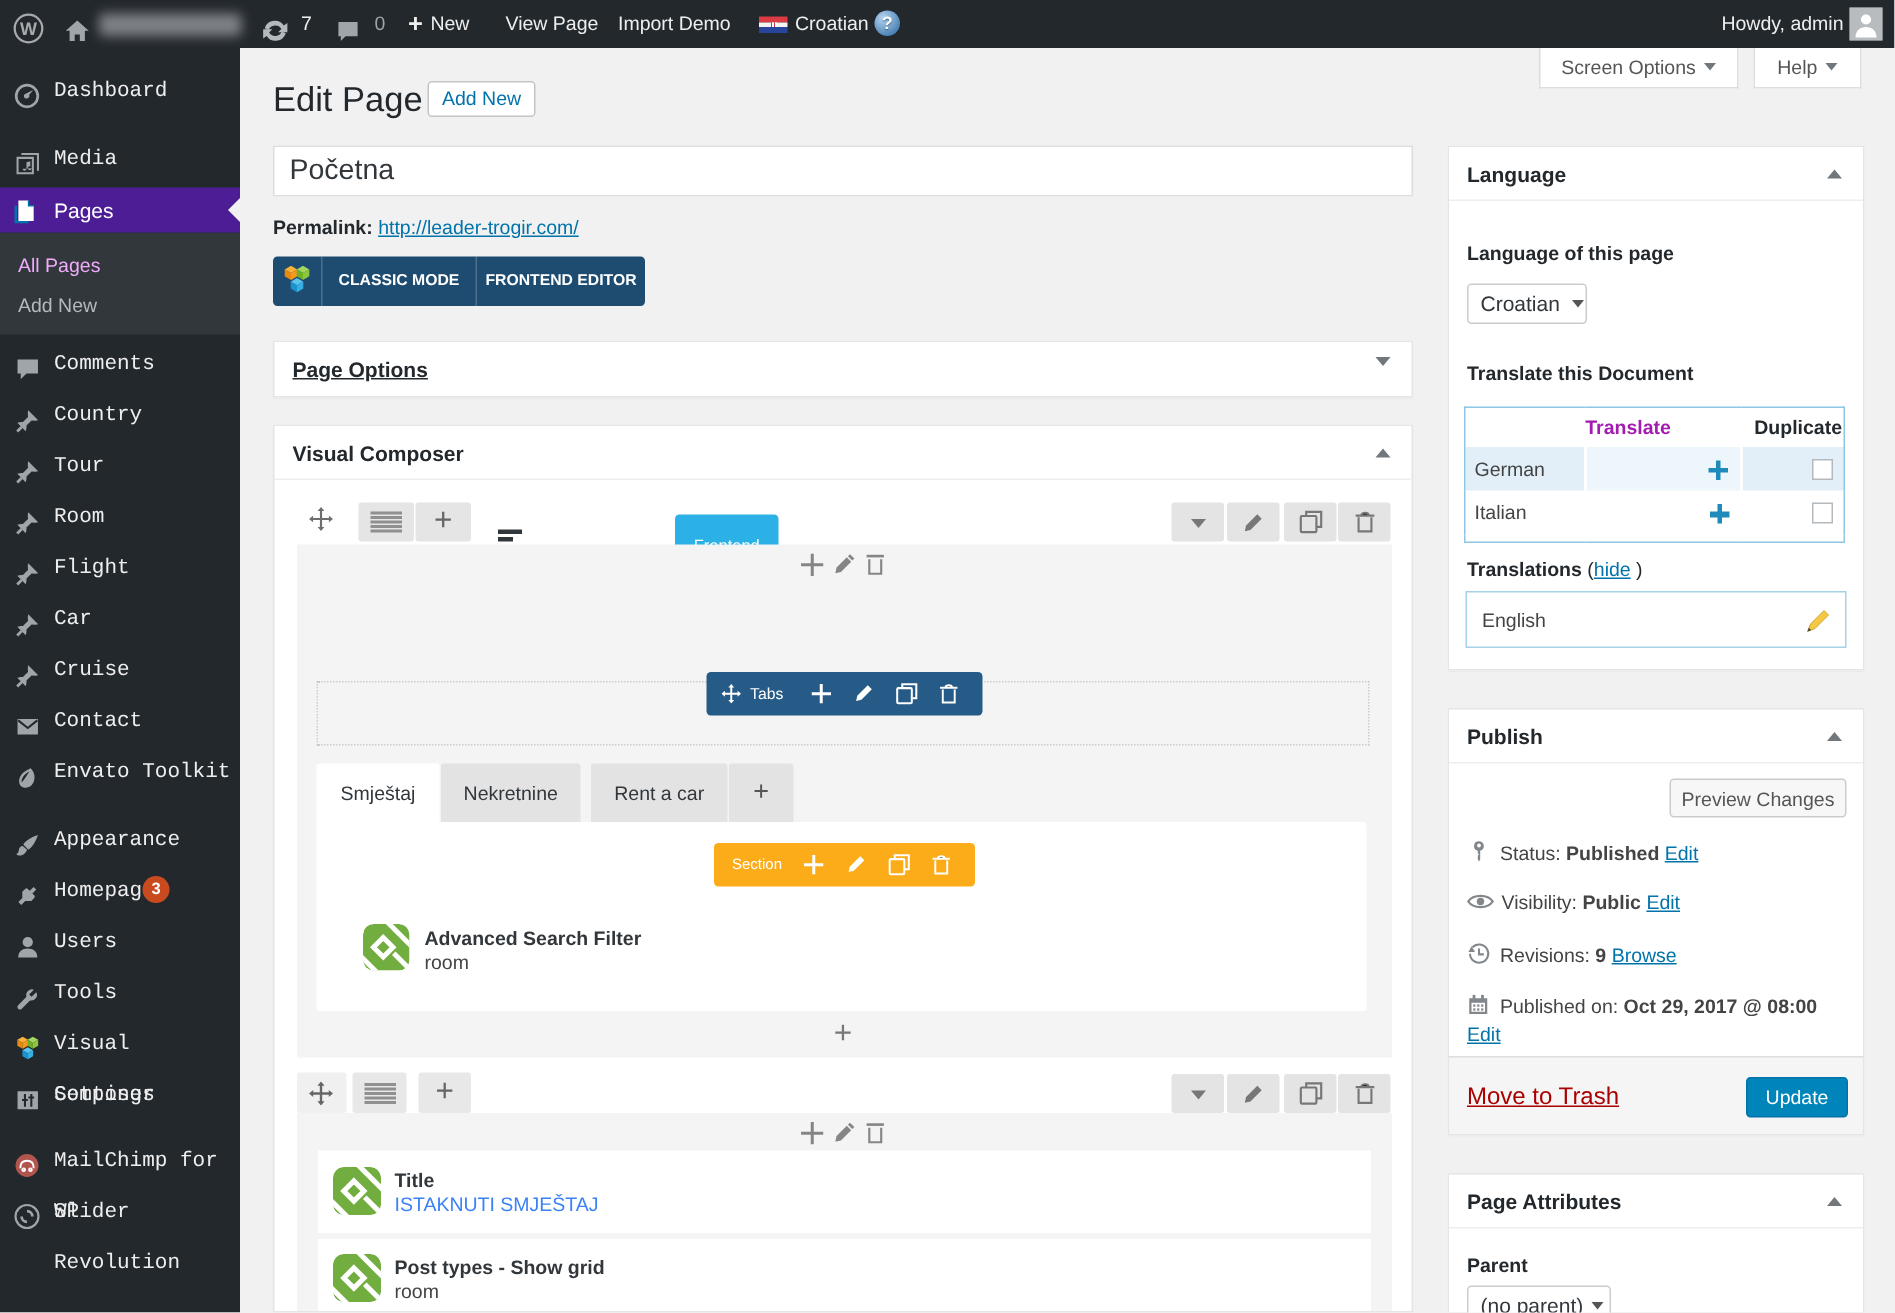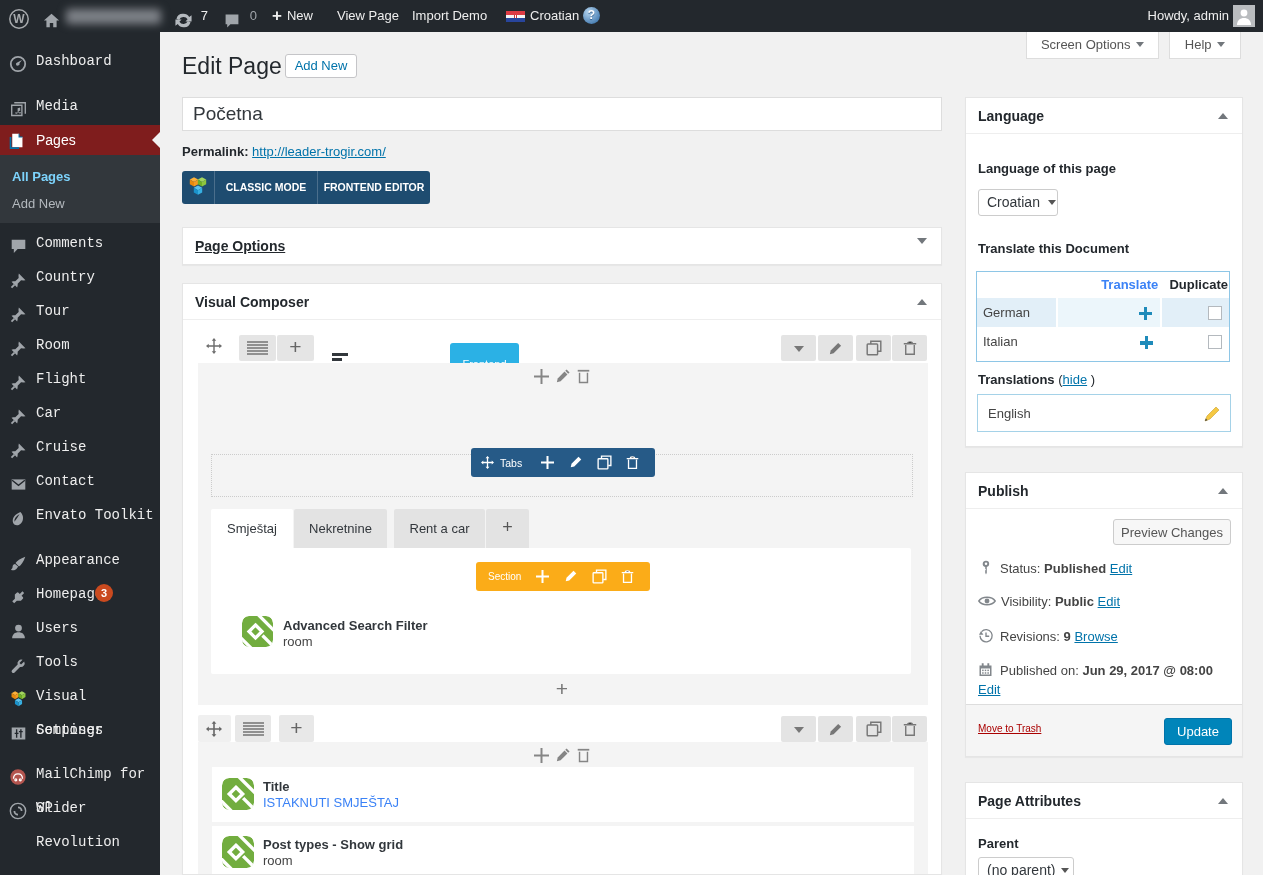--- a/index.html
+++ b/index.html
@@ -93,31 +93,31 @@
   <div style="height:11px;"></div>
   <div class="menu-item">
       <span class="mi-icon"><svg width="17" height="17" viewBox="0 0 20 20" style="margin-top:4px;">
           <path fill="none" stroke="#a0a5aa" stroke-width="1.6" d="M2 5 h12 v12 h-12 z"></path>
           <path fill="none" stroke="#a0a5aa" stroke-width="1.6" d="M5 2 h13 v13"></path>
           <path fill="#a0a5aa" d="M6 13.5 a1.5 1.5 0 1 0 3 0 v-5 l3-0.8 v4 a1.5 1.5 0 1 0 1 1.4"></path>
         </svg></span>
       <span class="mi-label">Media</span>
     </div>
   <div style="height:2px;"></div>
-  <div style="position:relative; background:#7f1d1d; height:30px; line-height:30px; color:#fff; font-size:14px;">
+  <div style="position:relative; background:#4c1d95; height:30px; line-height:30px; color:#fff; font-size:14px;">
     <span class="mi-icon" style="position:absolute; left:8px; top:4px;"><svg width="17" height="17" viewBox="0 0 20 20">
           <path fill="#fff" d="M5 2 h8 l4 4 v12 h-12 z M13 2 v4 h4" fill-rule="evenodd"></path>
           <path fill="none" stroke="#0073aa" stroke-width="1.2" d="M13 2 v4 h4"></path>
           <path fill="#0073aa" d="M2 6 h2 v12 h9 v2 h-11 z"></path>
         </svg></span>
     <span style="position:absolute; left:36px;">Pages</span>
     <span style="position:absolute; right:0; top:7px; width:0; height:0; border-top:8px solid transparent; border-bottom:8px solid transparent; border-right:8px solid #f1f1f1;"></span>
   </div>
   <div style="background:#32373c; padding:8px 0 6px 0; font-size:13px;">
-    <div style="height:27px; line-height:27px; padding-left:12px; color:#7dd3fc; font-weight:bold;">All Pages</div>
+    <div style="height:27px; line-height:27px; padding-left:12px; color:#f0abfc; font-weight:normal;">All Pages</div>
     <div style="height:27px; line-height:27px; padding-left:12px; color:#b4b9be;">Add New</div>
   </div>
   <div style="height:3px;"></div>
   <div class="menu-item">
       <span class="mi-icon"><svg width="17" height="17" viewBox="0 0 20 20" style="margin-top:4px;">
           <path fill="#a0a5aa" d="M2 2 h16 v11 H9 l-4.5 4.5 V13 H2 z"></path>
         </svg></span>
       <span class="mi-label">Comments</span>
     </div>
   <div class="menu-item">
@@ -507,21 +507,21 @@
     <div style="position:absolute; left:12px; top:107px; font-weight:bold; color:#23282d;">Translate this Document</div>
     <table style="position:absolute; left:10px; top:137px; width:254px; border-collapse:collapse; border:1px solid #8ec6e6; font-size:13px; color:#444; background:#fff; table-layout:fixed;">
       <colgroup>
           <col style="width:80px">
           <col style="width:104px">
           <col style="width:68px">
         </colgroup>
       <tbody>
           <tr style="height:26px;">
             <td></td>
-            <td style="text-align:right; font-weight:bold; color:#3b82f6; padding-right:3px;">Translate</td>
+            <td style="font-weight:bold; color:#a21caf; padding-right:3px;">Translate</td>
             <td style="text-align:right; font-weight:bold; color:#23282d; padding-right:1px;">Duplicate</td>
           </tr>
       <tr style="height:29px;">
             <td style="padding-left:6px; background:#e2eff8; border-right:2px solid #fff;">German</td>
             <td style="text-align:right; padding-right:8px; background:#ecf6fb; border-right:2px solid #fff;"><span style="display:inline-block; position:relative; width:13px; height:13px; vertical-align:middle;"><span style="position:absolute; left:0; top:5px; width:13px; height:3.5px; background:#1f8bba;"></span><span style="position:absolute; left:4.75px; top:0; width:3.5px; height:13px; background:#1f8bba;"></span></span></td>
             <td style="text-align:right; padding-right:7px; background:#e2eff8;"><span style="display:inline-block; width:14px; height:14px; background:#fff; border:1px solid #b4b9be; vertical-align:middle;"></span></td>
           </tr>
       <tr style="height:30px;">
             <td style="padding-left:6px;">Italian</td>
             <td style="text-align:right; padding-right:8px;"><span style="display:inline-block; position:relative; width:13px; height:13px; vertical-align:middle;"><span style="position:absolute; left:0; top:5px; width:13px; height:3.5px; background:#1f8bba;"></span><span style="position:absolute; left:4.75px; top:0; width:3.5px; height:13px; background:#1f8bba;"></span></span></td>
@@ -566,25 +566,25 @@
           <rect x="5" y="1" width="2.5" height="4" fill="#82878c"></rect>
           <rect x="12.5" y="1" width="2.5" height="4" fill="#82878c"></rect>
           <g fill="#82878c">
             <rect x="5.5" y="9.5" width="2" height="2"></rect>
             <rect x="9" y="9.5" width="2" height="2"></rect>
             <rect x="12.5" y="9.5" width="2" height="2"></rect>
             <rect x="5.5" y="13" width="2" height="2"></rect>
             <rect x="9" y="13" width="2" height="2"></rect>
             <rect x="12.5" y="13" width="2" height="2"></rect>
           </g>
-        </svg>Published on: <b>Jun 29, 2017 @ 08:00</b></div>
+        </svg>Published on: <b>Oct 29, 2017 @ 08:00</b></div>
     <div style="position:absolute; left:12px; top:173px;"><a class="blue" href="#">Edit</a></div>
   </div>
   <div style="position:absolute; left:0; bottom:0; width:276px; height:52px; background:#f5f5f5; border-top:1px solid #ddd;">
-    <a href="#" style="position:absolute; left:12px; top:18px; color:#a00; font-size:10px; text-decoration:underline;text-align:right;">Move to Trash</a>
+    <a href="#" style="position:absolute; left:12px; top:18px; color:#a00; font-size:16px; text-decoration:underline;text-align:right;">Move to Trash</a>
     <div style="position:absolute; right:10px; top:13px; width:68px; height:27px; background:#0085ba; border:1px solid #0073aa; border-radius:3px; color:#fff; font-size:13px; text-align:center; line-height:26px;">Update</div>
   </div>
 </div>
 
 <div class="postbox" style="left:965px; top:782px; width:278px; height:93px; border-bottom:none;">
   <div class="hndle">Page Attributes<span class="caret up"></span></div>
   <div style="position:relative; font-size:13px; color:#444;">
     <div style="position:absolute; left:12px; top:17px; font-weight:bold; color:#23282d;">Parent</div>
     <div style="position:absolute; left:12px; top:38px; width:96px; height:27px; background:#fff; border:1px solid #ccc; border-radius:3px; font-size:14px; color:#32373c; line-height:25px; padding-left:8px;">(no parent) <span style="display:inline-block; margin-left:2px; vertical-align:2px; width:0; height:0; border-left:4px solid transparent; border-right:4px solid transparent; border-top:5px solid #555;"></span></div>
   </div>

